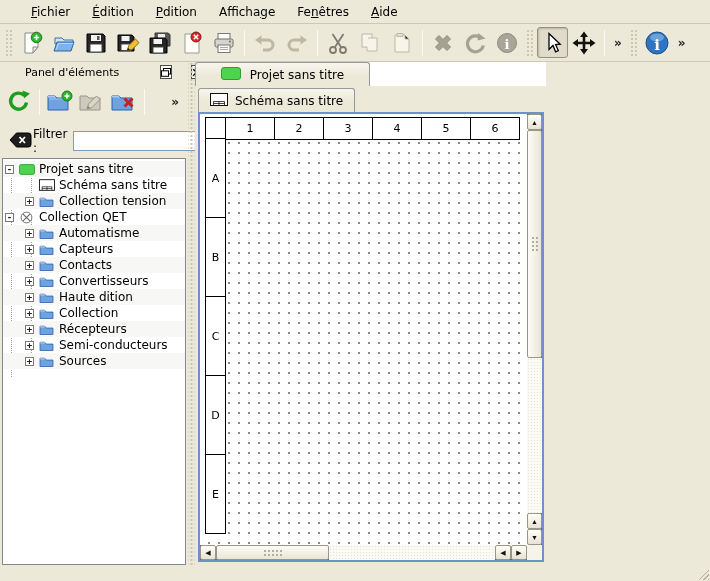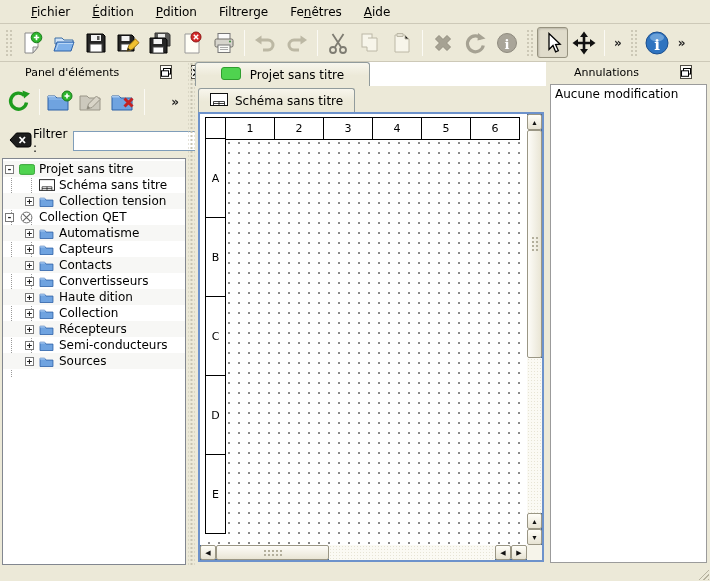--- a/index.html
+++ b/index.html
@@ -118,21 +118,21 @@
 </style>
 </head>
 <body>
 
 <div id="app">
 
   <div class="menubar">
     <span class="menu-item"><span></span><span class="mn">F</span><span>ichier</span></span>
     <span class="menu-item"><span></span><span class="mn">É</span><span>dition</span></span>
     <span class="menu-item"><span></span><span class="mn">P</span><span>dition</span></span>
-    <span class="menu-item"><span>Filtrer</span><span class="mn">g</span><span>e</span></span>
+    <span class="menu-item"><span>Afficha</span><span class="mn">g</span><span>e</span></span>
     <span class="menu-item"><span>Fe</span><span class="mn">n</span><span>êtres</span></span>
     <span class="menu-item"><span></span><span class="mn">A</span><span>ide</span></span>
   </div>
 
   <div class="toolbarrow">
     <span class="tgrip"></span>
 
     <span class="tbtn">
         <span>
           <svg width="24" height="24" viewBox="0 0 24 24">
@@ -603,39 +603,18 @@
           <button class="sbtn">
               <span>▶</span>
             </button>
         </div>
 
         <div class="scorner"></div>
       </div>
     </div>
   </div>
 
-  <div class="dock" id="right-dock">
-    <div class="dock-title">
-      <span class="dock-grip"></span>
-      <span class="dock-title-text">Annulations</span>
-      <span class="dock-grip"></span>
-      <button class="dock-btn">
-          <span><svg width="10" height="9" viewBox="0 0 10 9">
-              <rect x="2.5" y="0.5" width="7" height="5.5" fill="#fff" stroke="#000"></rect>
-              <rect x="0.5" y="2.8" width="7" height="5.5" fill="#fff" stroke="#000"></rect>
-            </svg></span>
-        </button>
-      <button class="dock-btn">
-          <span><svg width="9" height="9" viewBox="0 0 9 9">
-              <path d="M1.2 1.2l6.6 6.6M7.8 1.2L1.2 7.8" stroke="#000" stroke-width="1.4"></path>
-            </svg></span>
-        </button>
-    </div>
-    <div class="ulist">
-      <div class="uitem">Aucune modification</div>
-    </div>
-  </div>
 
   <div class="statusbar">
     <div class="resize-grip"></div>
   </div>
 
 </div>
 
 </body></html>

